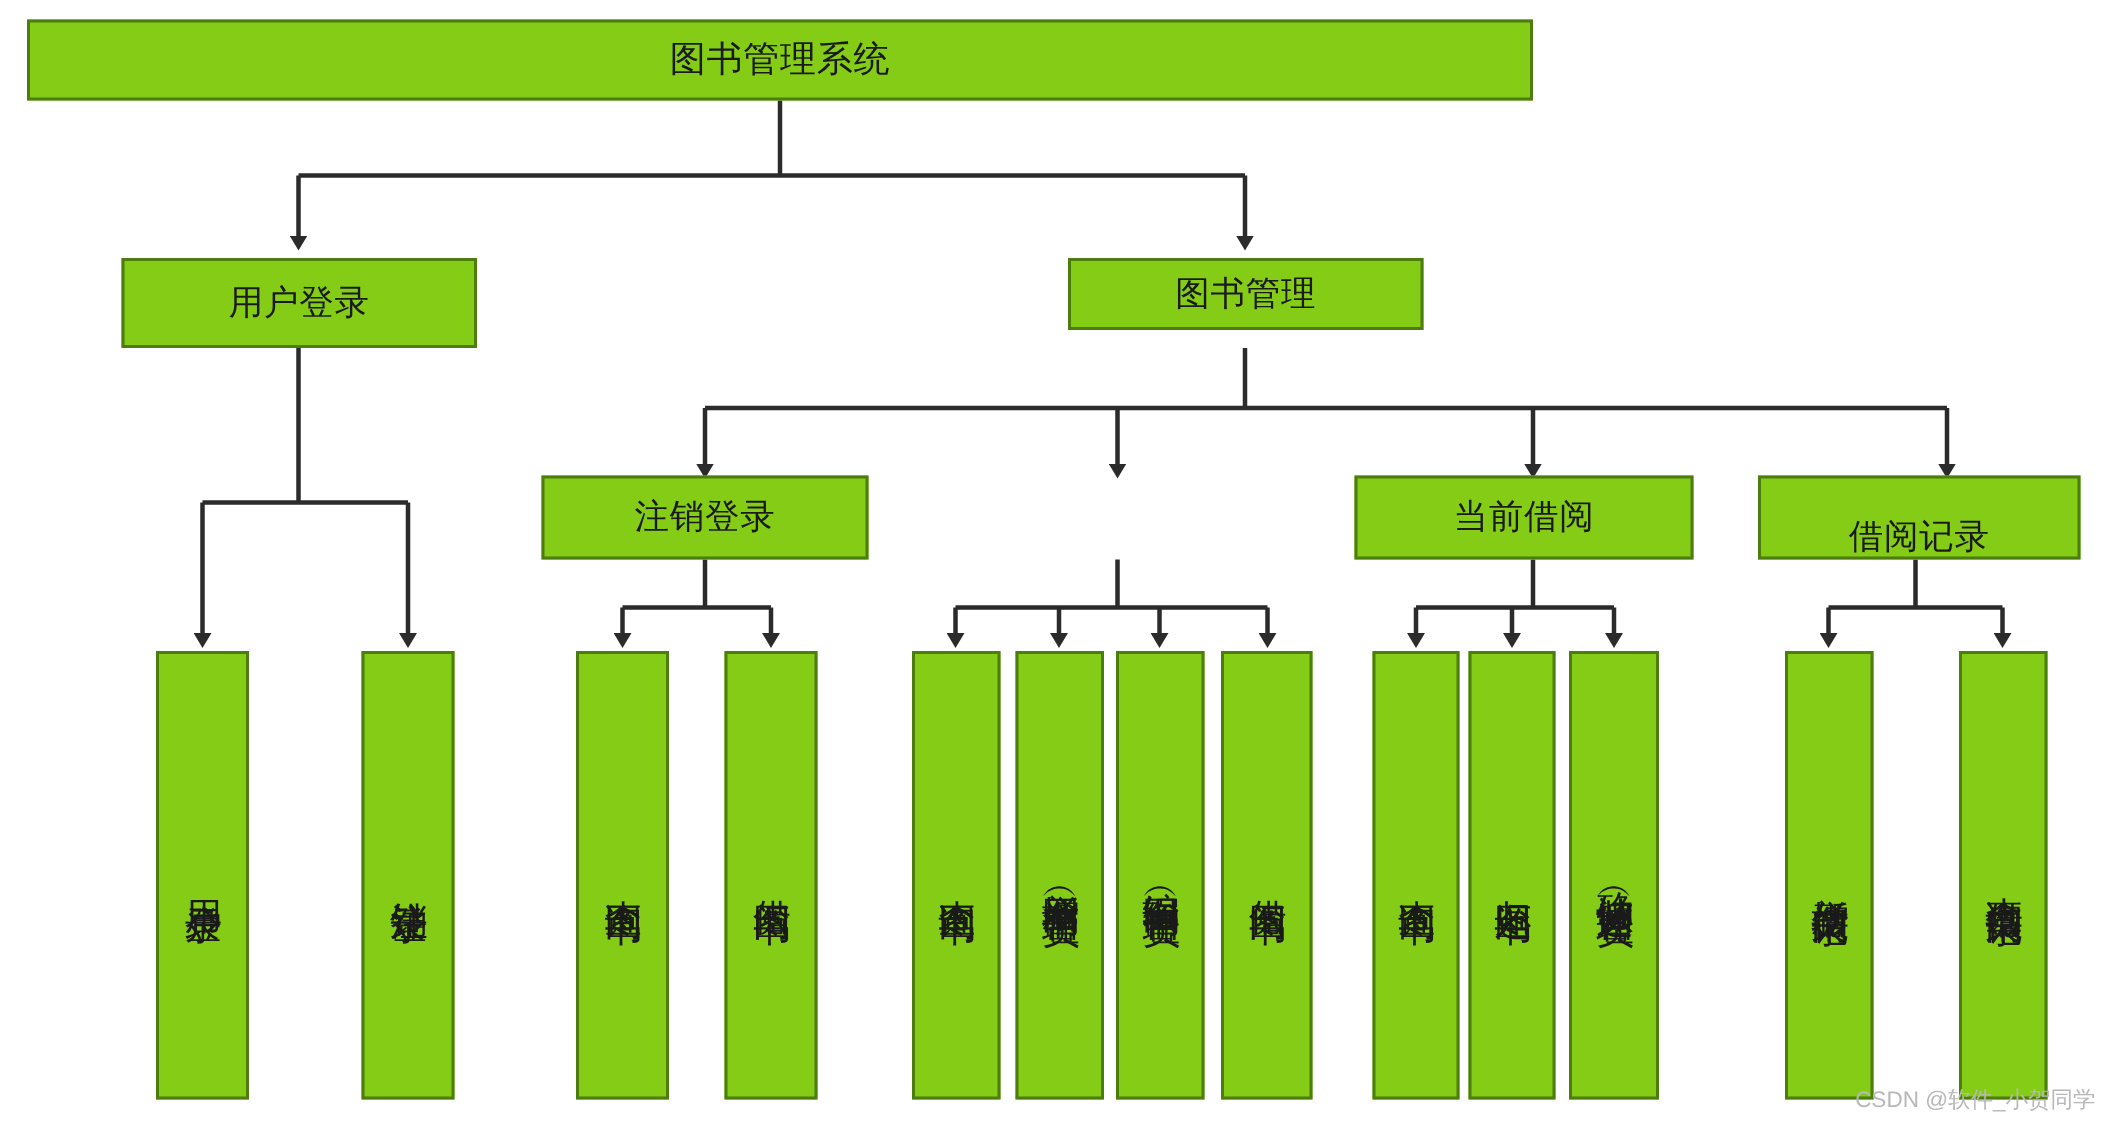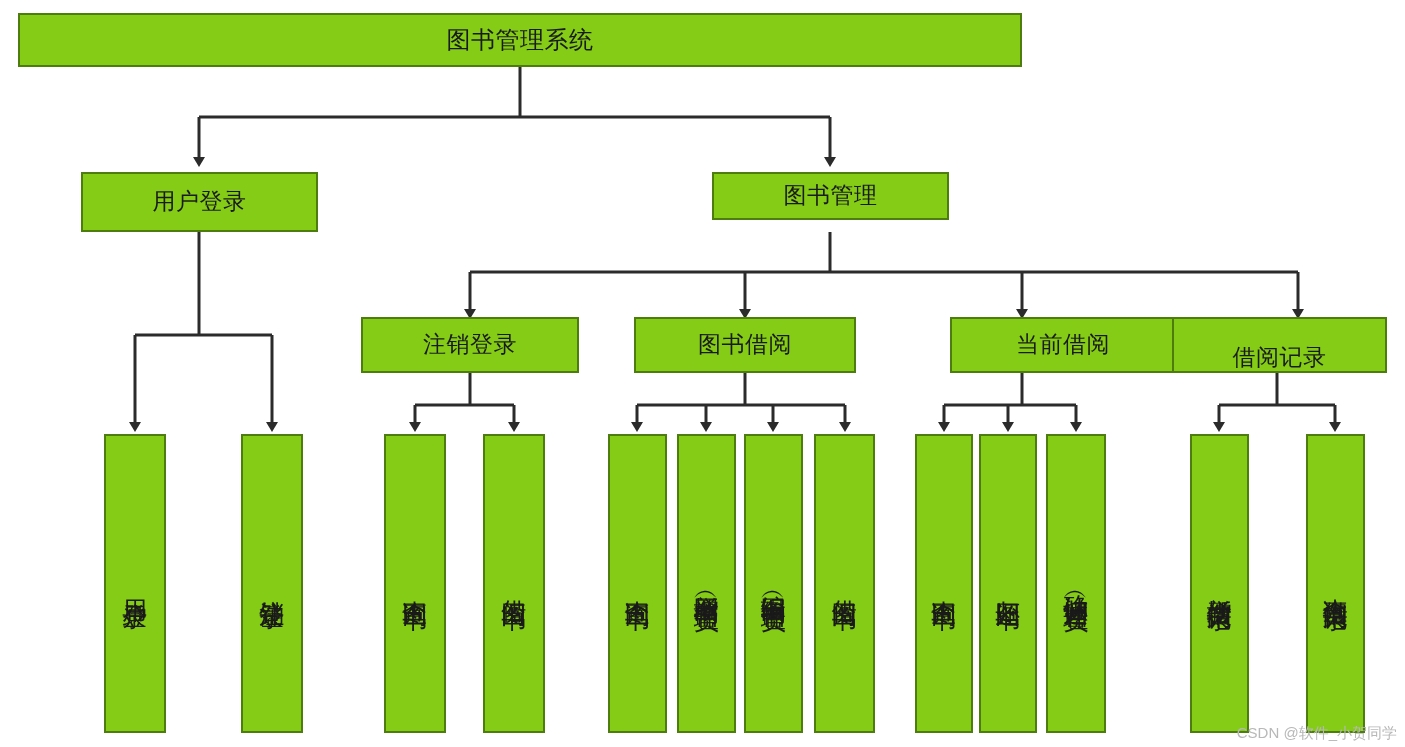--- a/index.html
+++ b/index.html
@@ -133,24 +133,21 @@
   <div class="node horiz" style="left:81px; top:172px; width:237px; height:60px;">
     <span class="label">用户登录</span>
   </div>
   <div class="node horiz" style="left:712px; top:172px; width:237px; height:48px;">
     <span class="label">图书管理</span>
   </div>
 
   <div class="node horiz" style="left:361px; top:317px; width:218px; height:56px;">
     <span class="label">注销登录</span>
   </div>
-  <div class="node horiz" style="left:634px; top:317px; width:222px; height:56px;">
-    <span class="label">图书借阅</span>
-  </div>
-  <div class="node horiz" style="left:903px; top:317px; width:226px; height:56px;margin-left:47px;">
+  <div class="node horiz" style="left:903px; top:317px; width:226px; height:56px;">
     <span class="label">当前借阅</span>
   </div>
   <div class="node horiz" style="left:1172px; top:317px; width:215px; height:56px;align-items:flex-end;">
     <span class="label">借阅记录</span>
   </div>
 
   <div class="node vert" style="left:104px; top:434px; width:62px; height:299px;">
     <span class="label">用户登录</span>
   </div>
   <div class="node vert" style="left:241px; top:434px; width:62px; height:299px;">

